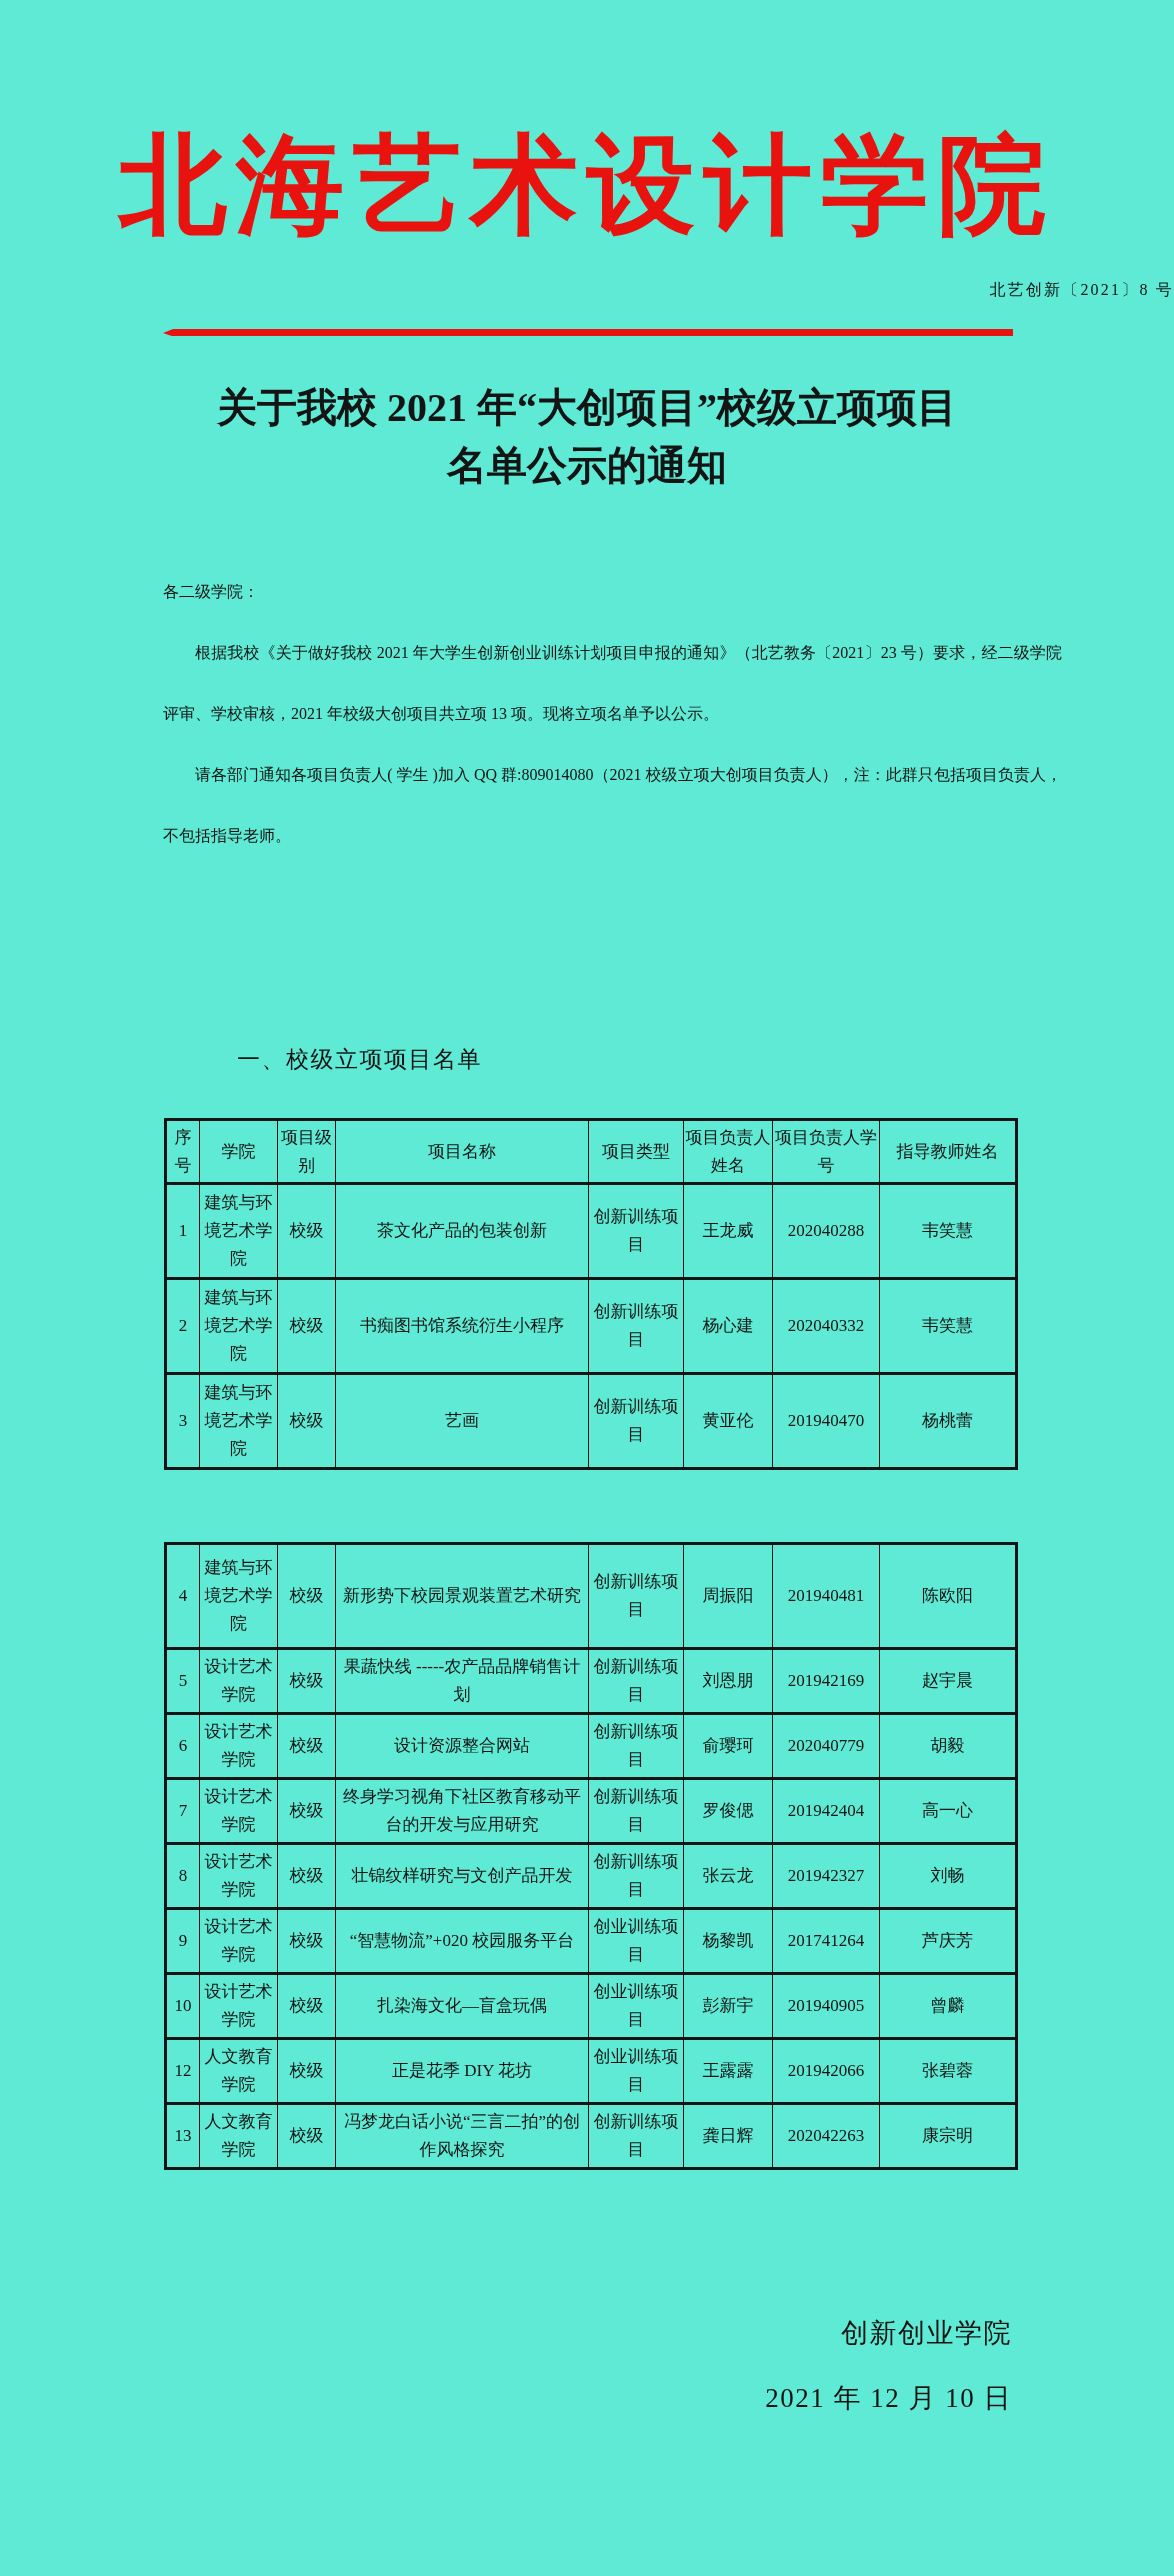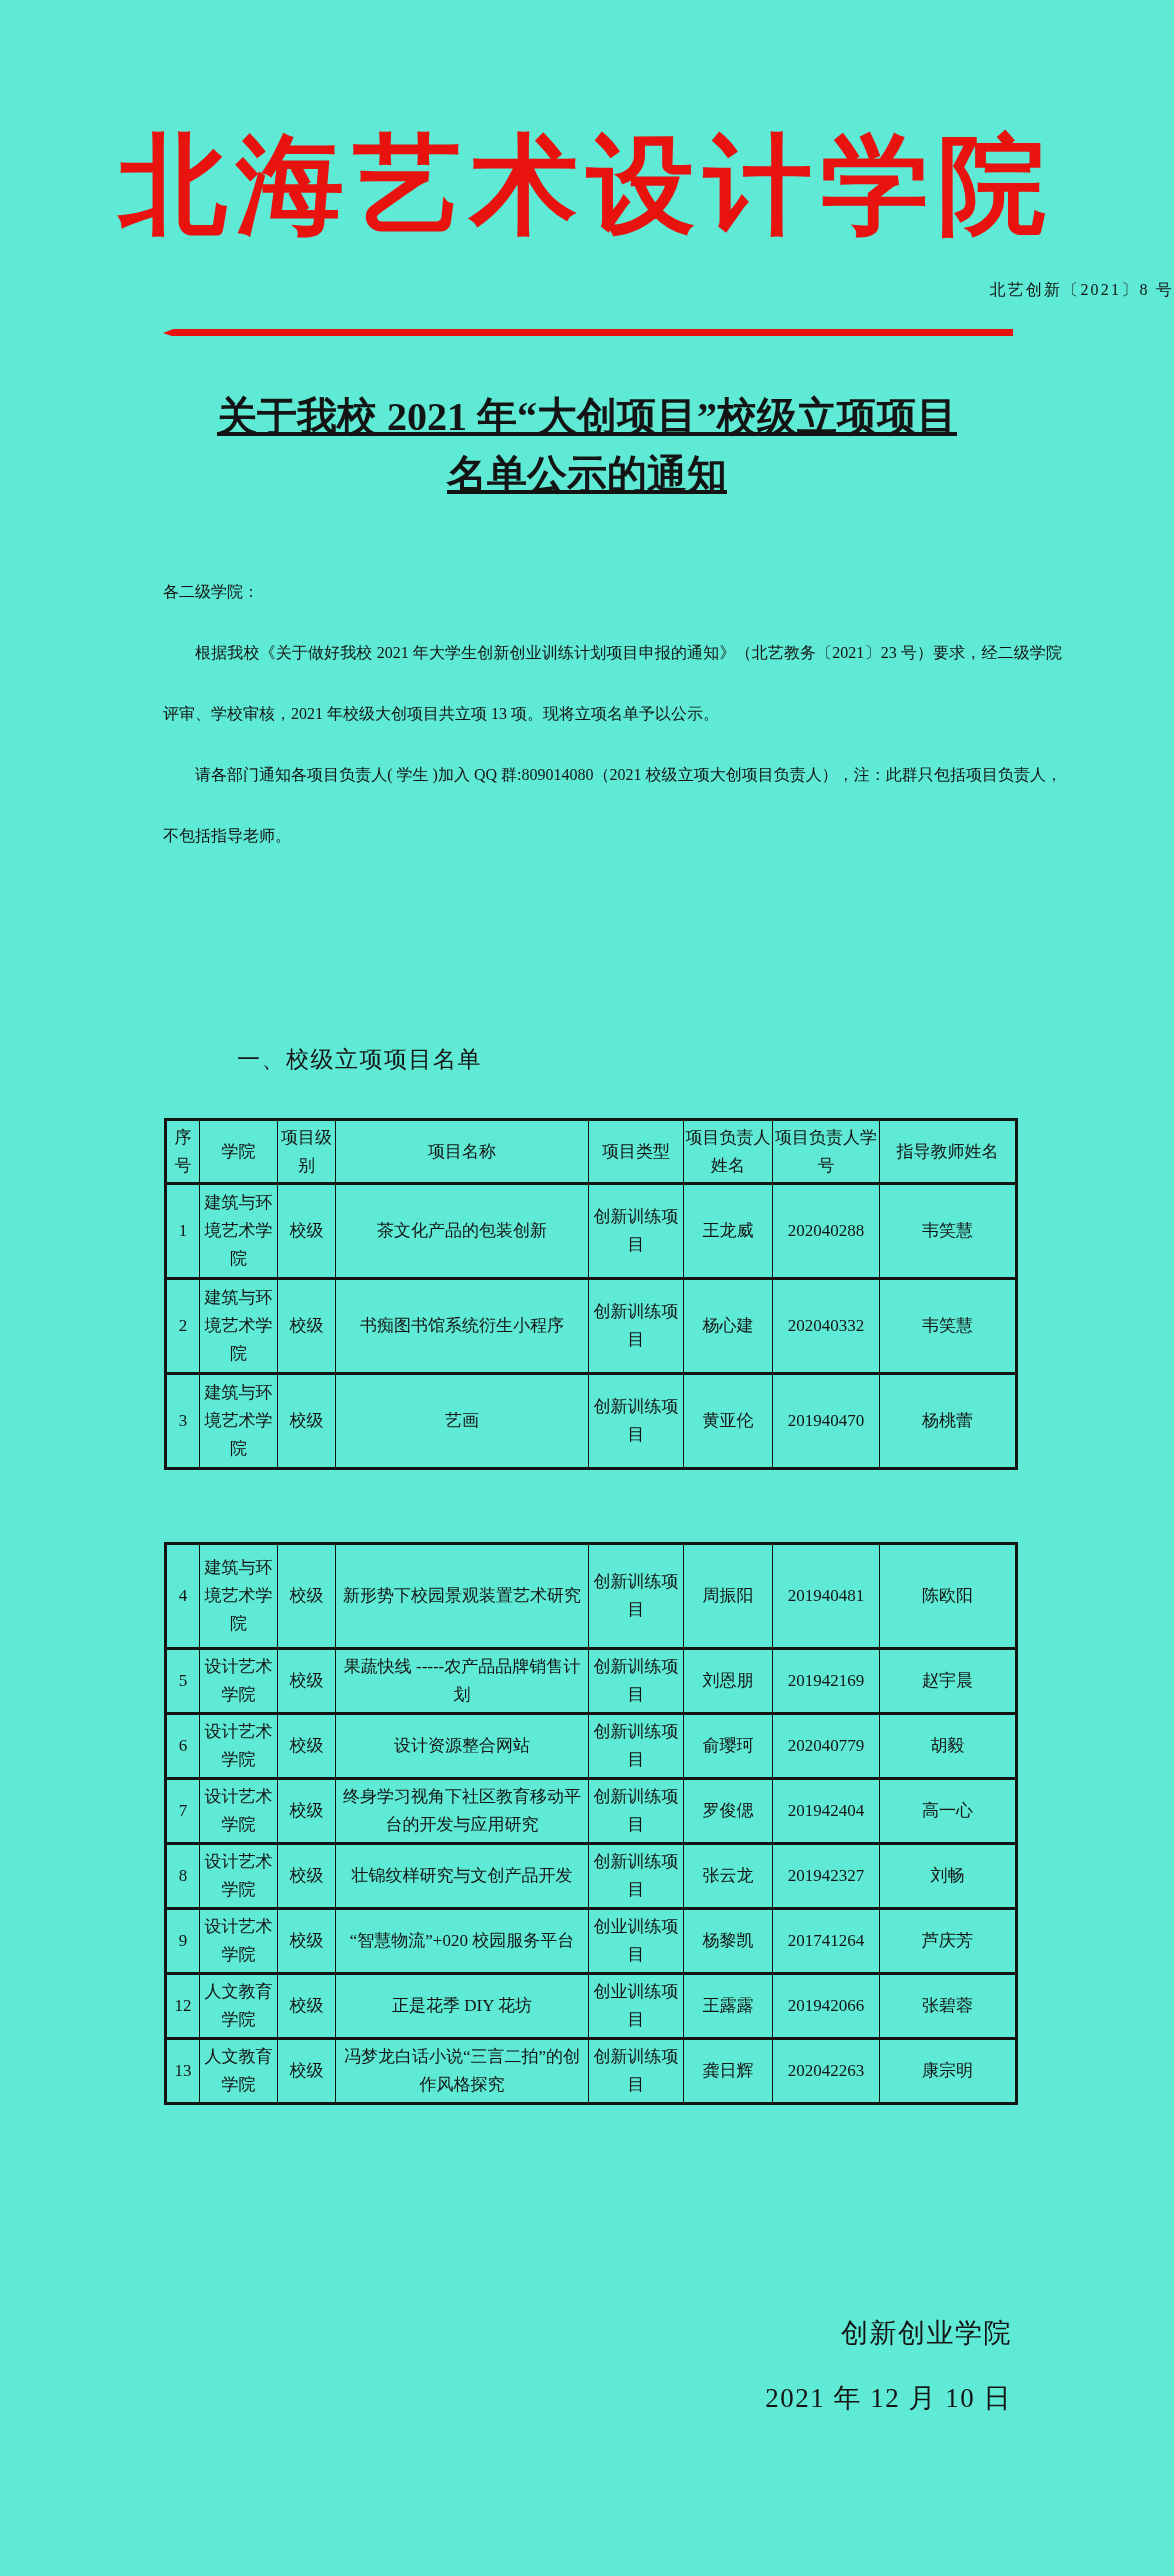--- a/index.html
+++ b/index.html
@@ -34,26 +34,25 @@
   }
   .red-line {
     position: absolute;
     top: 329px; left: 163px;
     width: 850px; height: 7.4px;
     background: var(--red);
     clip-path: polygon(0 55%, 1.2% 0, 100% 0, 100% 100%, 1.2% 100%);
   }
   .notice-title {
     position: absolute;
-    top: 388px; left: 0; width: 100%;
+    top: 379px; left: 0; width: 100%;
     text-align: center;
     font-size: 40px;
     font-weight: bold;
     line-height: 1.45;
-    text-decoration: underline;
   }
   .body-text {
     position: absolute;
     top: 561px; left: 163px; width: 899px;
     font-size: 16px;
     line-height: 61px;
     text-align: justify;
   }
   .body-text p.indent { text-indent: 2em; }
   .section-heading {
@@ -254,20 +253,30 @@
           <td>9</td>
           <td>设计艺术学院</td>
           <td>校级</td>
           <td>“智慧物流”+020 校园服务平台</td>
           <td>创业训练项目</td>
           <td>杨黎凯</td>
           <td>201741264</td>
           <td>芦庆芳</td>
         </tr>
         <tr>
+          <td>10</td>
+          <td>设计艺术学院</td>
+          <td>校级</td>
+          <td>扎染海文化—盲盒玩偶</td>
+          <td>创业训练项目</td>
+          <td>彭新宇</td>
+          <td>201940905</td>
+          <td>曾麟</td>
+        </tr>
+        <tr>
           <td>12</td>
           <td>人文教育学院</td>
           <td>校级</td>
           <td>正是花季 DIY 花坊</td>
           <td>创业训练项目</td>
           <td>王露露</td>
           <td>201942066</td>
           <td>张碧蓉</td>
         </tr>
         <tr>

